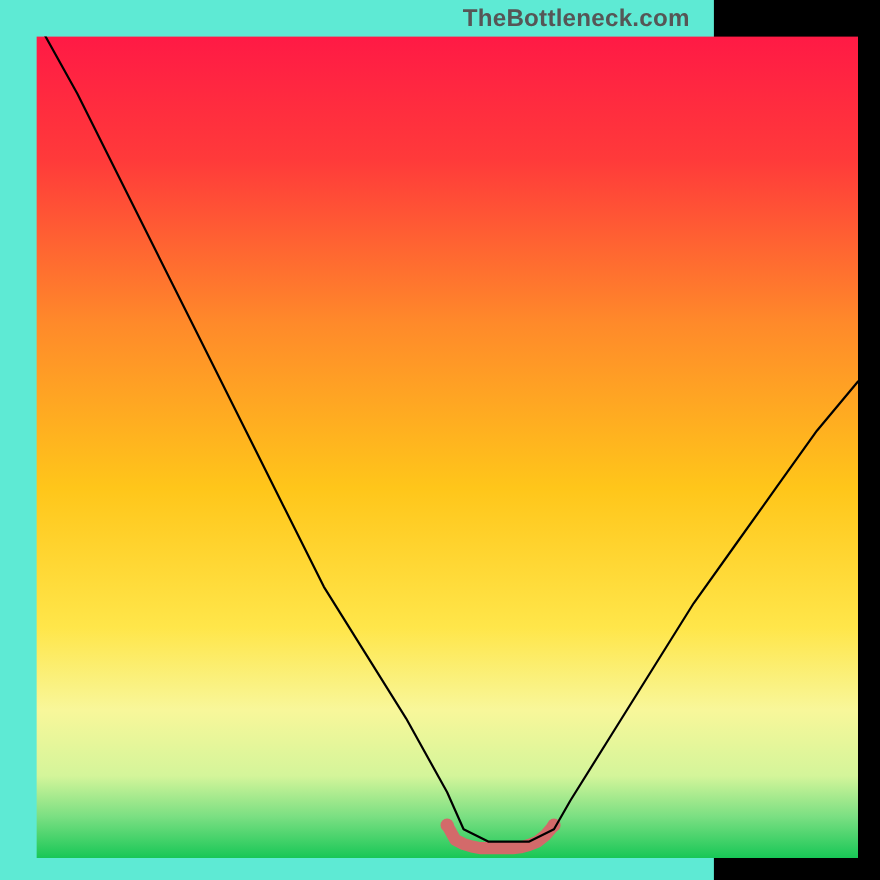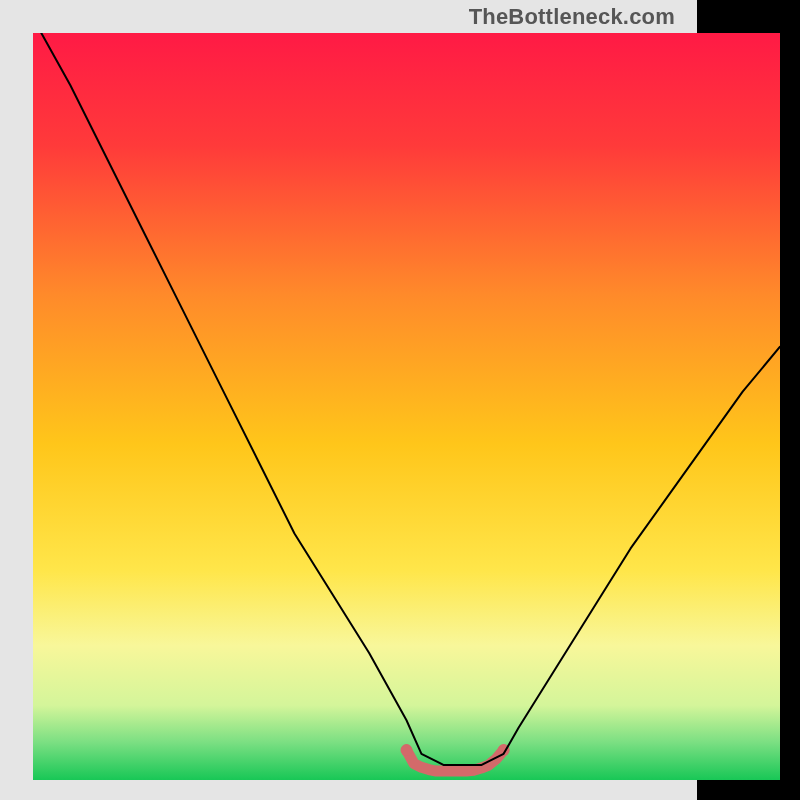--- a/index.html
+++ b/index.html
@@ -9,22 +9,21 @@
     height: 800px;
     background: #000;
     overflow: hidden;
   }
   .frame {
     position: absolute;
     left: 0;
     top: 0;
     width: 649px;
     height: 800px;
-    background: #e5e5e5;
-    padding-left: 48px;
+    background: #5eead4;
   }
   .plot-area {
     position: absolute;
     left: 33px;
     top: 33px;
     width: 747px;
     height: 747px;
     overflow: hidden;
   }
   .gradient-bg {

